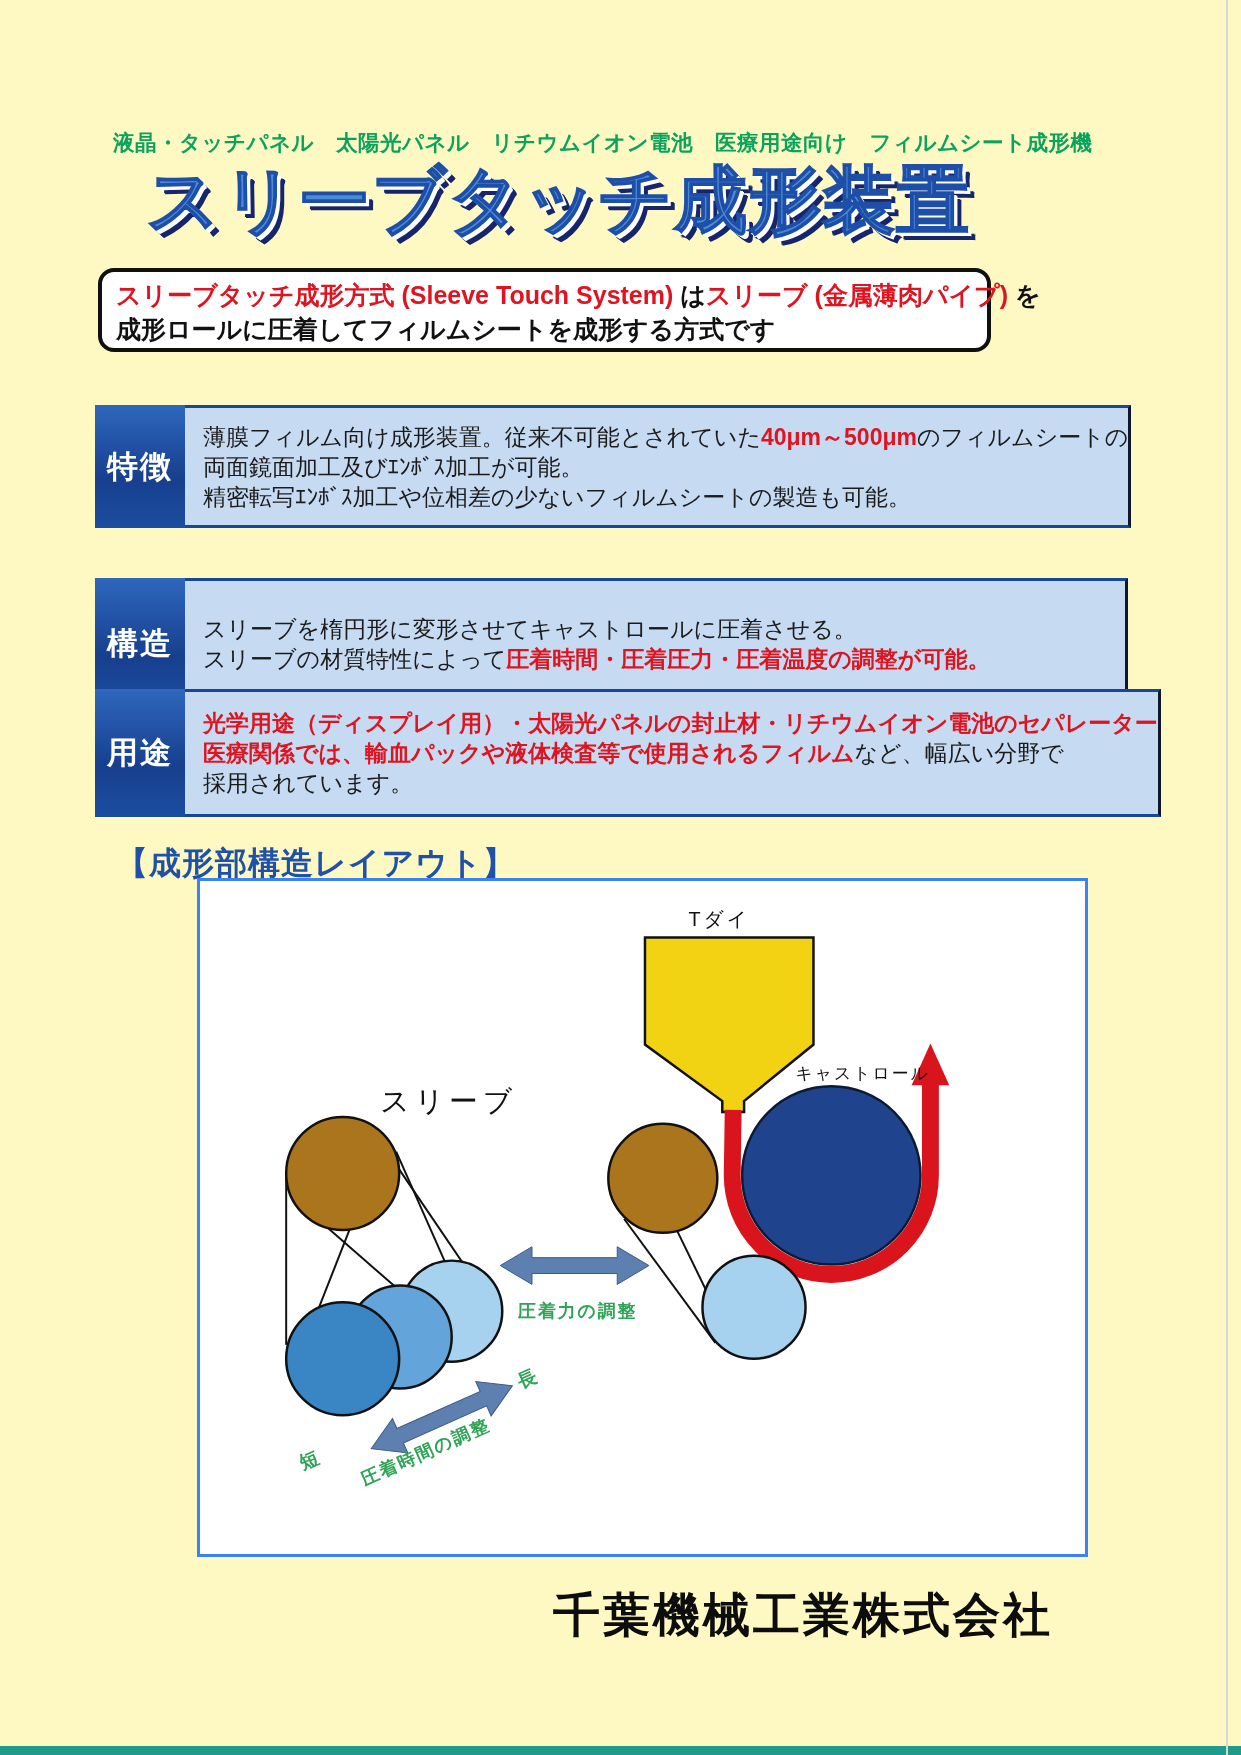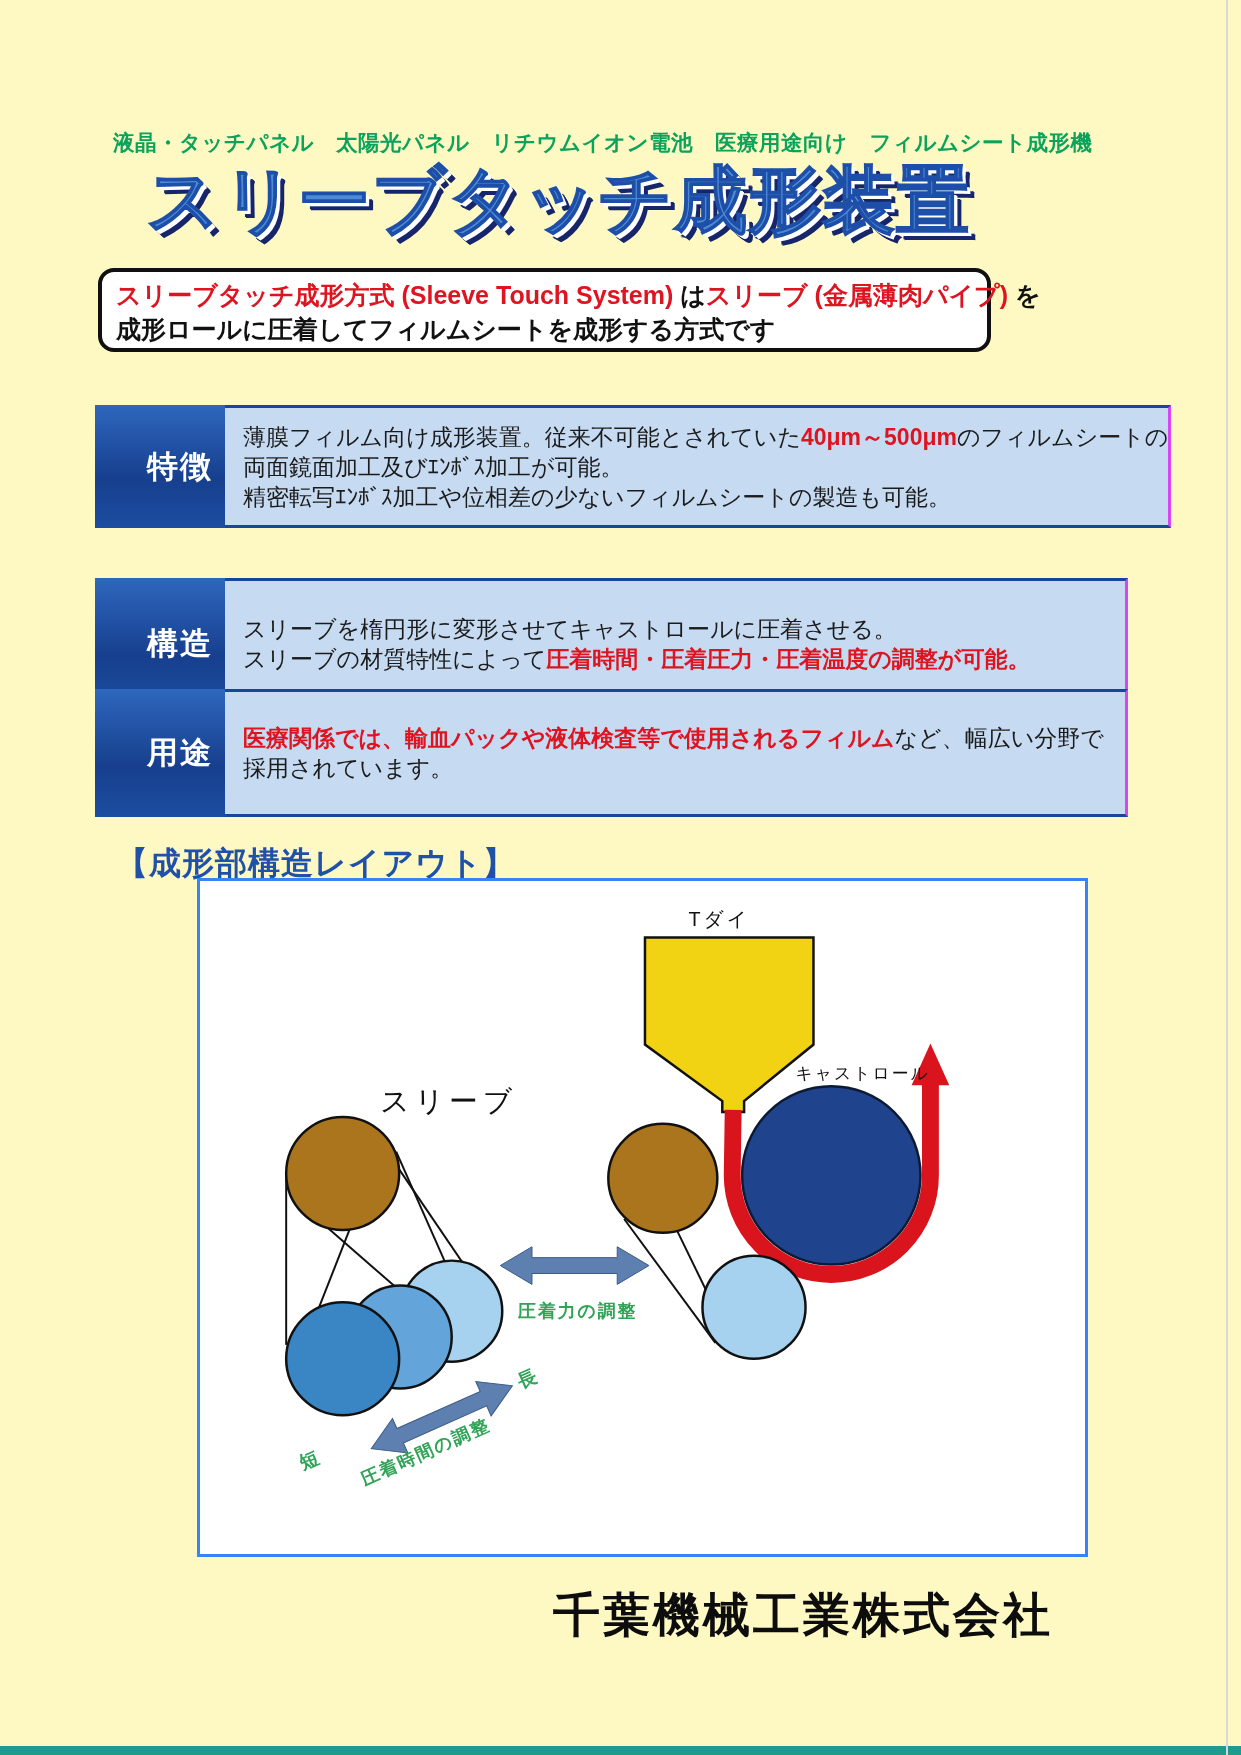--- a/index.html
+++ b/index.html
@@ -13,22 +13,22 @@
          -webkit-text-stroke:1.5px #1d4fa8;
          text-shadow:3px 3px 0 #ffffff,4px 4px 0 #ffffff,7px 7px 0 #17266b,8px 8px 0 #17266b;}
   
   .intro{left:98px;top:268px;width:893px;height:84px;border:4.5px solid #101010;border-radius:16px;
          padding:6px 14px;box-sizing:border-box;background:#fff;}
   .intro p{margin:0;font-size:25px;font-weight:800;line-height:34px;color:#111;white-space:nowrap;}
   .red{color:#de1420;}
   
   .row{position:absolute;left:95px;width:1033px;display:flex;}
   .label{width:90px;flex:0 0 90px;background:linear-gradient(180deg,#2e67bd 0%,#173f8e 60%,#1c4da0 100%);
-         color:#fff;font-size:31px;font-weight:800;display:flex;align-items:center;justify-content:center;letter-spacing:2px;padding-left:40px;}
-  .body{flex:1;background:#c6dbf2;border-top:3px solid #17479a;border-bottom:3px solid #17479a;border-right:3px solid #d946ef;
+         color:#fff;font-size:31px;font-weight:800;display:flex;align-items:center;justify-content:center;letter-spacing:2px;}
+  .body{flex:1;background:#c6dbf2;border-top:3px solid #17479a;border-bottom:3px solid #17479a;border-right:3px solid #0f172a;
         display:flex;flex-direction:column;justify-content:center;padding-left:18px;box-sizing:border-box;}
   .body p{margin:0;font-size:23px;line-height:30px;color:#1b1b1b;white-space:nowrap;}
   .body .red{font-weight:800;}
   
   .diagram-heading{left:116px;top:842px;font-size:32px;font-weight:800;color:#1f51a8;letter-spacing:1px;}
   .diagram{left:197px;top:878px;width:891px;height:679px;border:3px solid #3b82f6;box-sizing:border-box;background:#fff;}
   .diagram svg{display:block;width:100%;height:100%;font-family:"Liberation Sans","DejaVu Sans",sans-serif;}
   .company{left:553px;top:1584px;font-size:47px;font-weight:600;color:#0d0d0d;letter-spacing:3px;white-space:nowrap;}
   .footer-bar{left:0;top:1746px;width:1241px;height:9px;background:#1f9b8c;}
   .scan-line{left:1226px;top:0;width:2px;height:1755px;background:#d8d8d8;}
@@ -61,20 +61,21 @@
     <div class="label">構造</div>
     <div class="body">
       <p><span>スリーブを楕円形に変形させてキャストロールに圧着させる。</span></p>
       <p><span>スリーブの材質特性によって</span><span class="red">圧着時間・圧着圧力・圧着温度の調整が可能。</span></p>
     </div>
   </section>
 
   <section class="row" style="top:689px;height:128px;">
     <div class="label">用途</div>
     <div class="body">
+      <p><span class="red">光学用途（ディスプレイ用）・太陽光パネルの封止材・リチウムイオン電池のセパレーター</span></p>
       <p><span class="red">医療関係では、輸血パックや液体検査等で使用されるフィルム</span><span>など、幅広い分野で</span></p>
       <p><span>採用されています。</span></p>
     </div>
   </section>
 
   <div class="abs diagram-heading">【成形部構造レイアウト】</div>
 
   <div class="abs diagram">
     <svg viewBox="0 0 891 679">
 

